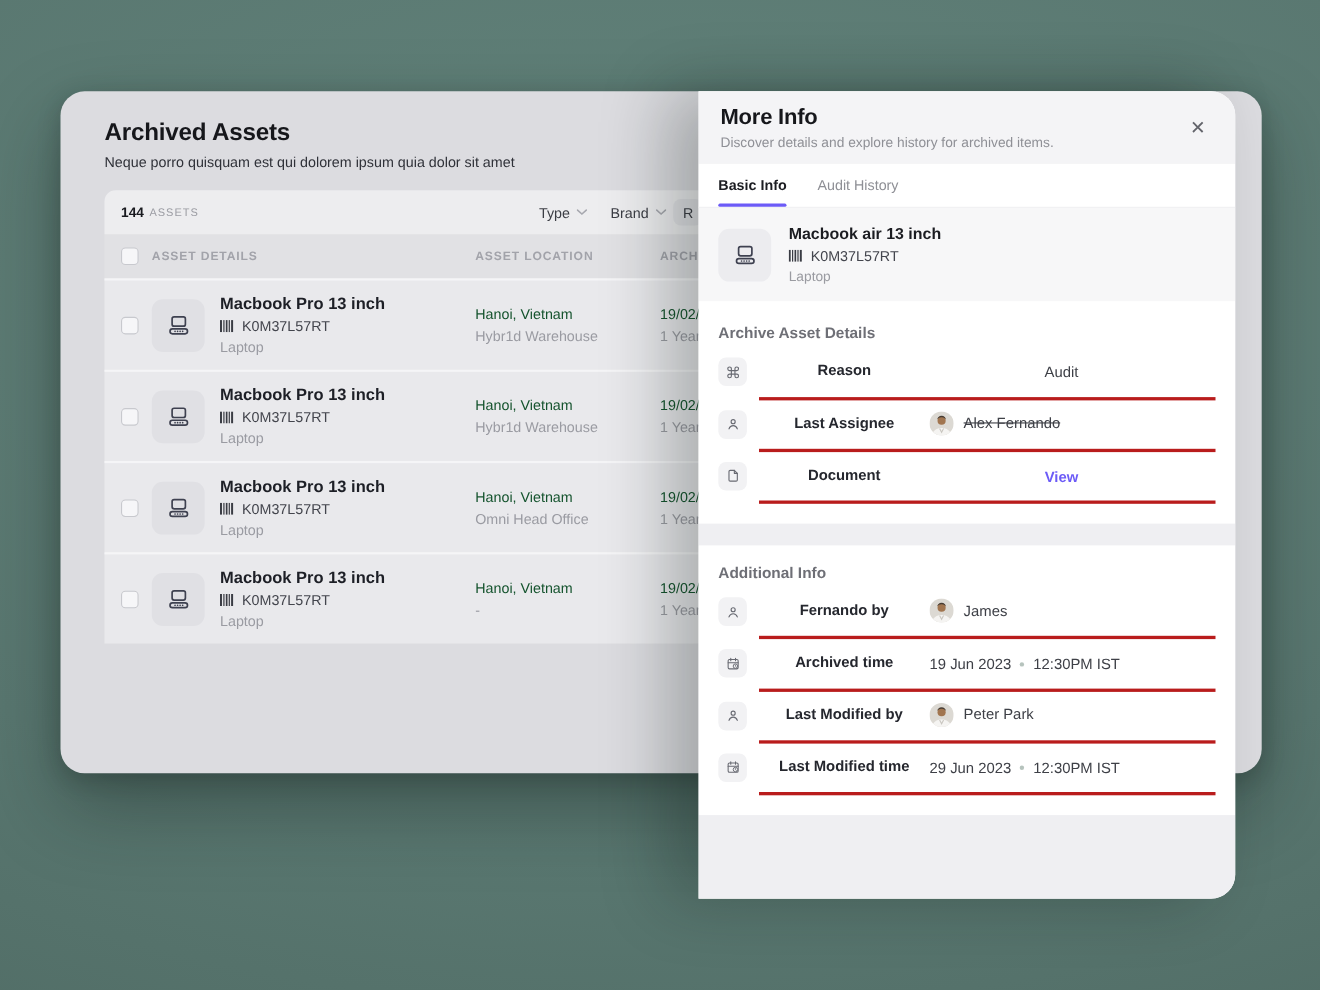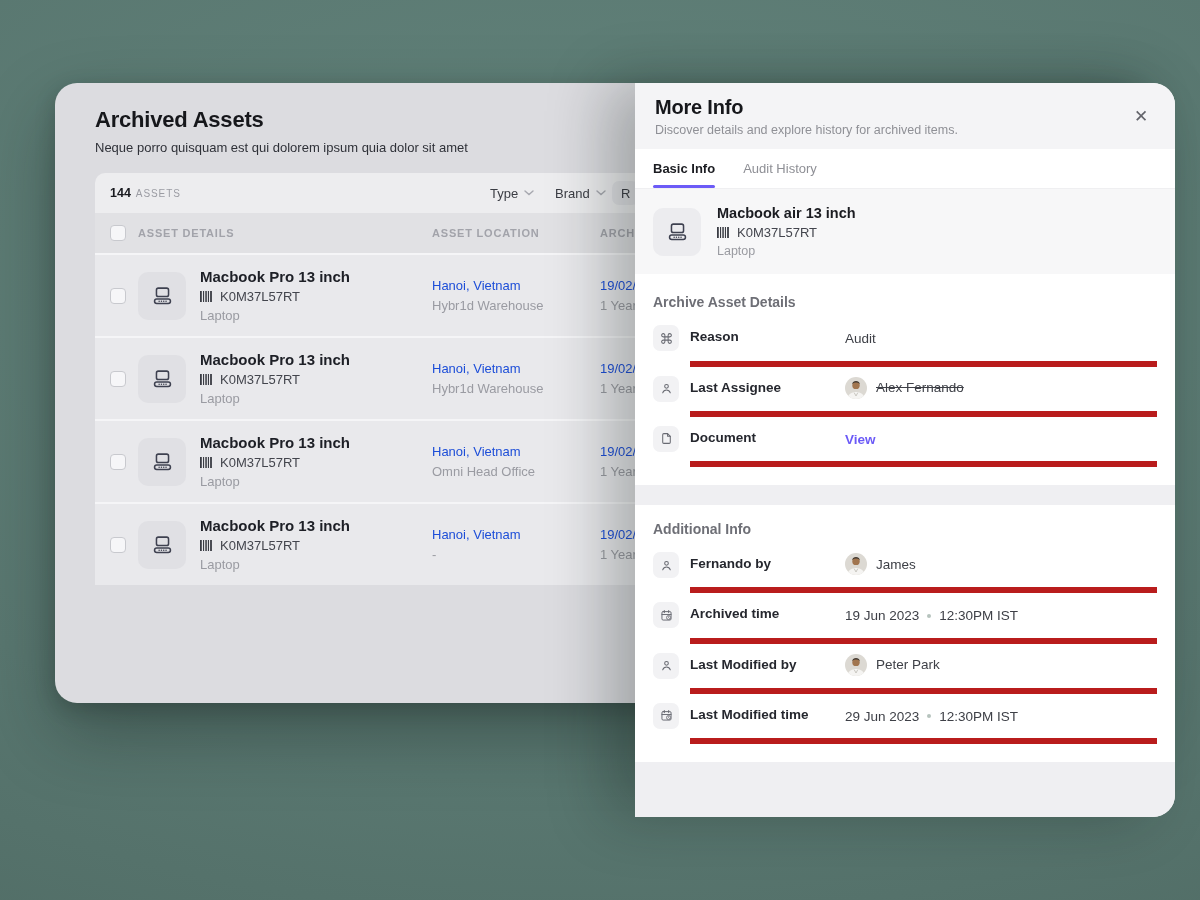--- a/index.html
+++ b/index.html
@@ -53,26 +53,26 @@
   }
   .iconbox {
     width:48px; height:48px; background:#e0e0e4; border-radius:10px;
     display:flex; align-items:center; justify-content:center;
   }
   .panel .iconbox { background:#ececef; }
   .cell-name { font-size:15px; font-weight:700; color:#1d1f26; }
   .cell-serial { display:flex; align-items:center; gap:7px; margin-top:4px;
                  font-size:13px; color:#43454d; }
   .cell-cat { margin-top:4px; font-size:13px; color:#9a9ba2; }
-  .cell-l1 { font-size:13px; color:#1d4ed8; }
+  .cell-l1 { font-size:13px; color:#14532d; }
   .cell-l2 { margin-top:5px; font-size:13px; color:#9a9ba2; }
 
   
   .panel {
-    position:absolute; left:635px; top:83px; width:540px; height:734px;
+    position:absolute; left:635px; top:83px; width:488px; height:734px;
     background:#fff; border-radius:0 22px 22px 0; overflow:hidden;
     display:flex; flex-direction:column;
     box-shadow:-28px 0 60px rgba(15,25,22,.28);
   }
   .p-header { position:relative; background:#f4f4f6; padding:13px 20px 12px; }
   .p-title { font-size:20px; font-weight:800; color:#16171b; letter-spacing:-.2px; }
   .p-sub { margin-top:4px; font-size:12.5px; color:#8f9096; }
   .close-btn {
     position:absolute; right:22px; top:22px; width:24px; height:24px; border:0; background:none;
     font-size:17px; color:#63646b; cursor:pointer; line-height:24px; text-align:center;
@@ -95,21 +95,21 @@
   .ac-cat { margin-top:4px; font-size:12.5px; color:#9a9ba1; }
 
   .section { background:#fff; padding:20px 18px 18px; }
   .section.additional { padding-top:16px; }
   .sec-h { font-size:14px; font-weight:700; color:#6e6f76; margin-bottom:6px; }
 
   .drow { display:flex; gap:11px; }
   .chip { flex:0 0 26px; width:26px; height:26px; margin-top:9px; background:#f2f2f4;
           border-radius:7px; display:flex; align-items:center; justify-content:center; }
   .dbody { flex:1; display:flex; align-items:flex-start; padding:13px 0 12px;
-           border-bottom:6px solid #b91c1c; min-height:44px; }
+           border-bottom:3px solid #b91c1c; min-height:44px;text-align:center; }
   .dlabel { width:155px; flex:0 0 155px; font-size:13.5px; font-weight:700; color:#25272e; }
   .dvalue { flex:1; font-size:13.5px; color:#3e4047; line-height:1.45; max-width:240px; }
   .dvalue.note { max-width:212px; }
   .dvalue.avatar-val { display:flex; align-items:center; gap:9px; margin-top:-3px; }
   .dvalue.avatar-val .nm { padding-top:1px; }
   .strike { text-decoration:line-through; }
   .link { color:#6c5bf7; font-weight:600; cursor:pointer; text-decoration:none; }
   .dvalue.dt { display:flex; align-items:center; gap:8px; max-width:none; }
   .dot-sep { width:4px; height:4px; border-radius:50%; background:#b6c3bd; }
 

